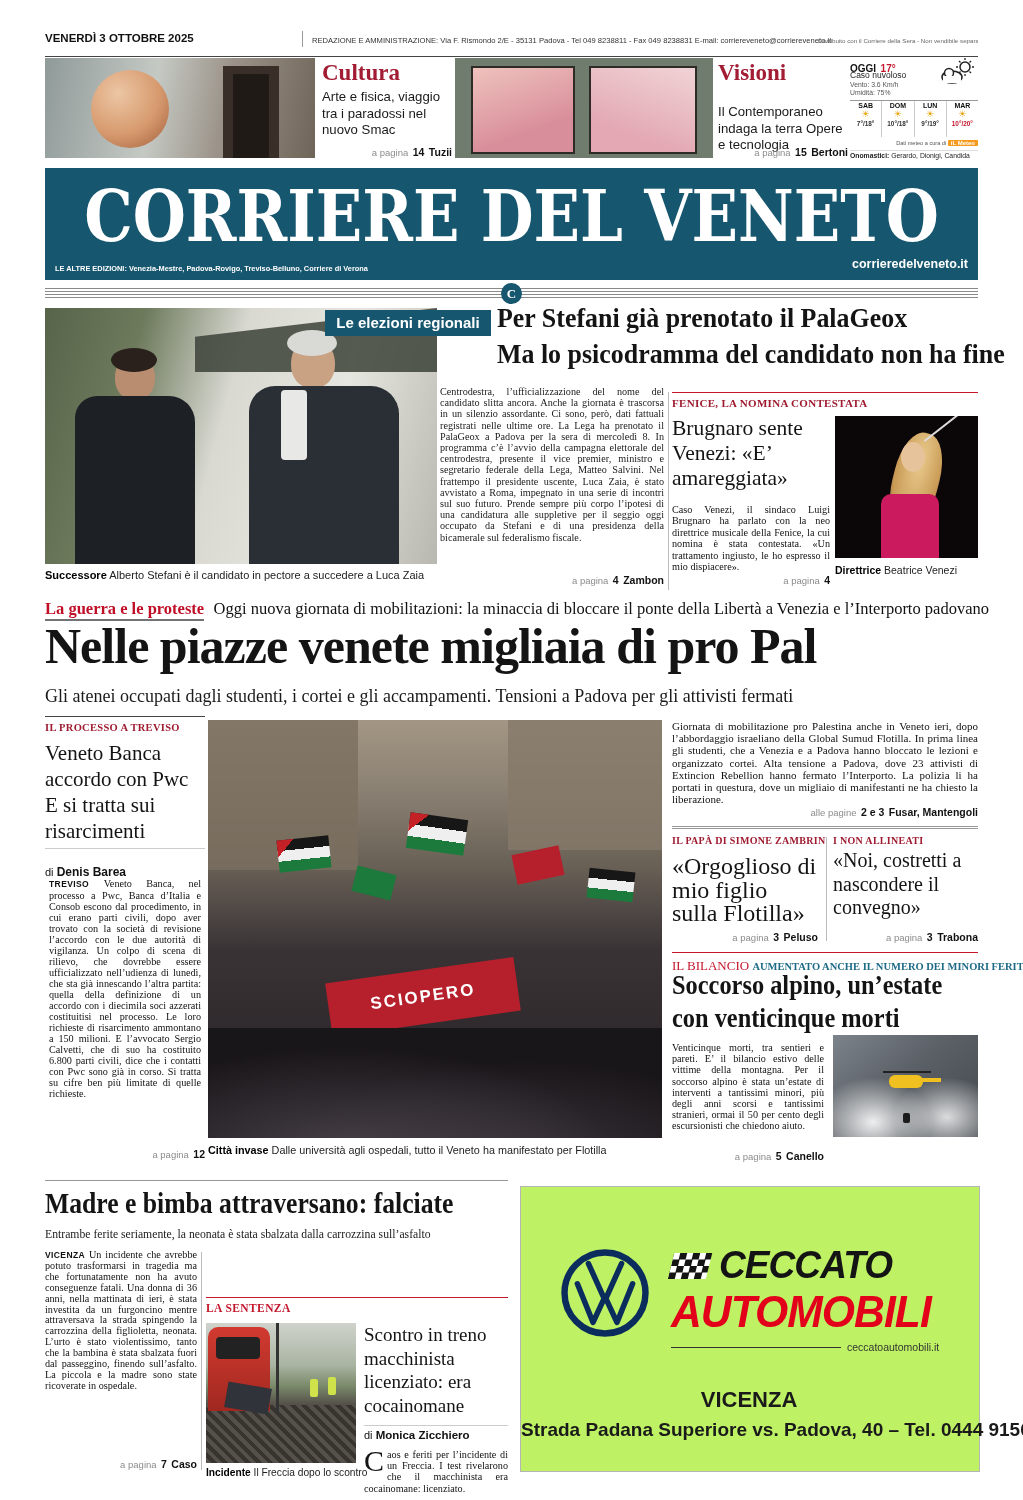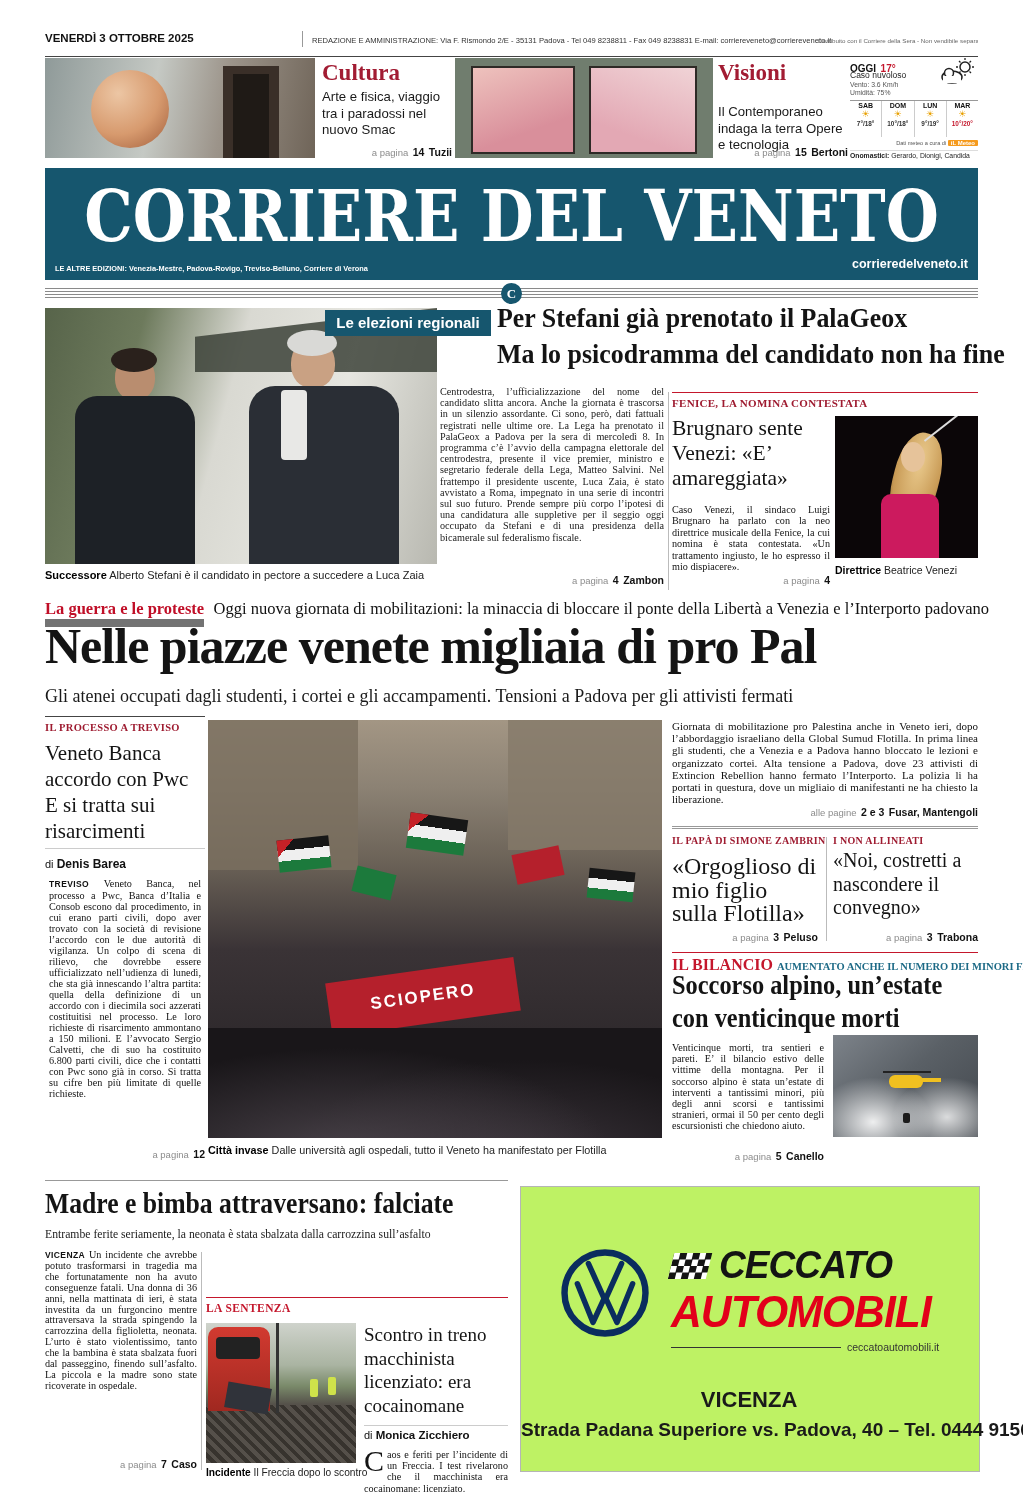--- a/index.html
+++ b/index.html
@@ -195,31 +195,31 @@
     <div class="abs" style="left:46px;top:78px;width:58px;height:66px;border-radius:10px 10px 0 0;background:#cc1a5e"></div>
     <div class="abs" style="left:84px;top:8px;width:52px;height:2px;background:#ddd;transform:rotate(-38deg)"></div>
   </div>
   <div class="abs cap nowrap" style="left:163px;top:172px;width:143px;font-size:10.5px">
     <b>Direttrice</b>
     <span>Beatrice Venezi</span>
   </div>
 </div>
 
 <div class="abs nowrap" style="left:45px;top:599px">
-  <span class="serif" style="font-weight:bold;font-size:16.5px;color:#c00e27;border-bottom:8px solid #737373;padding-bottom:1px">La guerra e le proteste</span>
+  <span class="serif" style="font-weight:bold;font-size:16.5px;color:#c00e27;border-bottom:2px solid #737373;padding-bottom:1px">La guerra e le proteste</span>
   <span class="serif" style="font-size:16.5px;color:#111;margin-left:5px">Oggi nuova giornata di mobilitazioni: la minaccia di bloccare il ponte della Libertà a Venezia e l’Interporto padovano</span>
 </div>
 <div class="abs hl nowrap condX" style="left:45px;top:617px;font-size:51px;letter-spacing:-1px;transform:scaleX(.98)">Nelle piazze venete migliaia di pro Pal</div>
 <div class="abs serif nowrap" style="left:45px;top:686px;font-size:18px;color:#1a1a1a">Gli atenei occupati dagli studenti, i cortei e gli accampamenti. Tensioni a Padova per gli attivisti fermati</div>
 
 <div class="abs" style="left:45px;top:716px;width:160px;height:446px">
   <div class="abs" style="left:0;top:0;width:160px;height:1px;background:#444"></div>
   <div class="abs kick nowrap" style="left:0;top:6px;font-size:10.5px">IL PROCESSO A TREVISO</div>
   <div class="abs hl" style="left:0;top:24px;width:160px;font-size:21px;line-height:26px;font-weight:normal">Veneto Banca accordo con Pwc E si tratta sui risarcimenti</div>
-  <div class="abs" style="left:0;top:132px;width:160px;border-top:1px solid #ccc;padding-top:8px;font-size:11px">
+  <div class="abs" style="left:0;top:132px;width:160px;border-top:1px solid #ccc;padding-top:16px;font-size:11px">
     <span>di </span><b style="font-size:12px">Denis Barea</b>
   </div>
   <div class="abs serif" style="left:0;top:158px;width:160px;bottom:0">
     <p class="jus" style="margin:4px;font-size:10.2px;line-height:11px">
       <span class="lead-w">TREVISO </span><span>Veneto Banca, nel processo a Pwc, Banca d’Italia e Consob escono dal procedimento, in cui erano parti civili, dopo aver trovato con la società di revisione l’accordo con le due autorità di vigilanza. Un colpo di scena di rilievo, che dovrebbe essere ufficializzato nell’udienza di lunedì, che sta già innescando l’altra partita: quella della definizione di un accordo con i diecimila soci azzerati costituitisi nel processo. Le loro richieste di risarcimento ammontano a 150 milioni. E l’avvocato Sergio Calvetti, che di suo ha costituito 6.800 parti civili, dice che i contatti con Pwc sono già in corso. Si tratta su cifre ben più limitate di quelle richieste.</span>
     </p>
     <div class="pl">
       <span class="pr">a pagina</span>
       <b class="prn">12</b>
     </div>
@@ -270,21 +270,21 @@
   <div class="hl" style="margin-top:3px;width:145px;font-size:20px;line-height:23.5px;font-weight:normal">«Noi, costretti a nascondere il convegno»</div>
   <div class="pl">
     <span class="pr">a pagina</span>
     <b class="prn">3</b>
     <b class="aun">Trabona</b>
   </div>
 </div>
 
 <div class="redrule" style="left:672px;top:952px;width:306px"></div>
 <div class="abs nowrap" style="left:672px;top:956px">
-  <span class="serif" style="font-weight:bold;font-size:16px;color:#c4172c">IL BILANCIO </span>
+  <span class="serif" style="font-weight:normal;font-size:13px;color:#c4172c">IL BILANCIO </span>
   <span class="serif" style="font-weight:bold;font-size:10.5px;color:#1d6a86">AUMENTATO ANCHE IL NUMERO DEI MINORI FERITI</span>
 </div>
 <div class="abs hl nowrap condX" style="left:672px;top:970px;font-size:26.5px;transform:scaleX(.92)">Soccorso alpino, un’estate</div>
 <div class="abs hl nowrap condX" style="left:672px;top:1003px;font-size:26.5px;transform:scaleX(.92)">con venticinque morti</div>
 <div class="abs serif" style="left:672px;top:1042px;width:152px;height:122px">
   <p class="jus" style="margin:0;font-size:10.2px;line-height:11.2px">Venticinque morti, tra sentieri e pareti. E’ il bilancio estivo delle vittime della montagna. Per il soccorso alpino è stata un’estate di interventi a tantissimi minori, più degli anni scorsi e tantissimi stranieri, ormai il 50 per cento degli escursionisti che chiedono aiuto.</p>
   <div class="pl">
     <span class="pr">a pagina</span>
     <b class="prn">5</b>
     <b class="aun">Canello</b>

